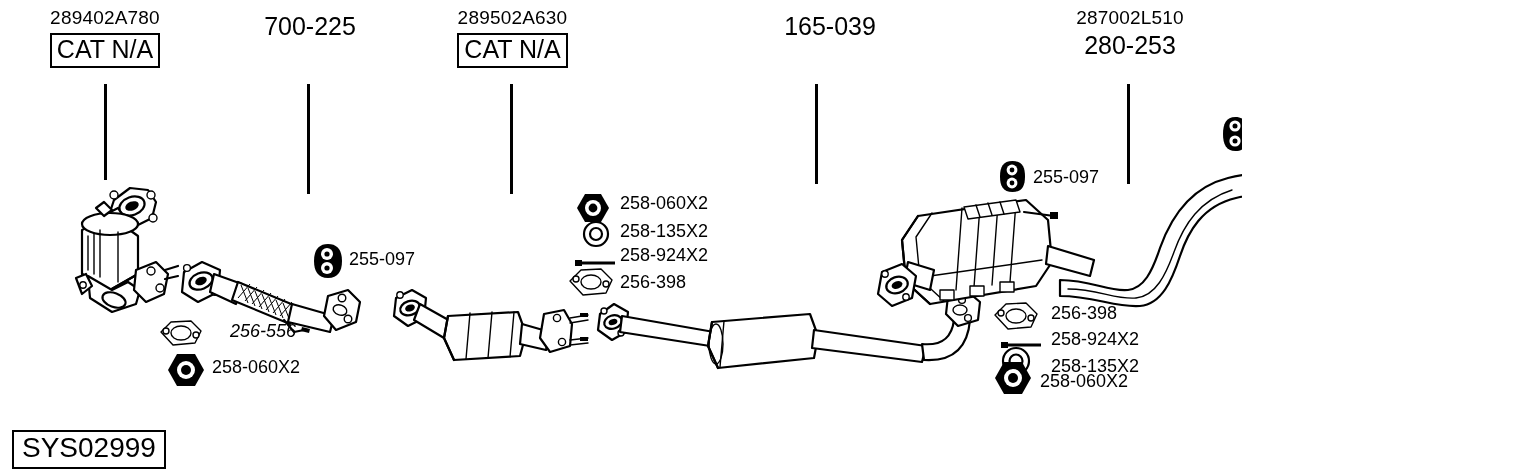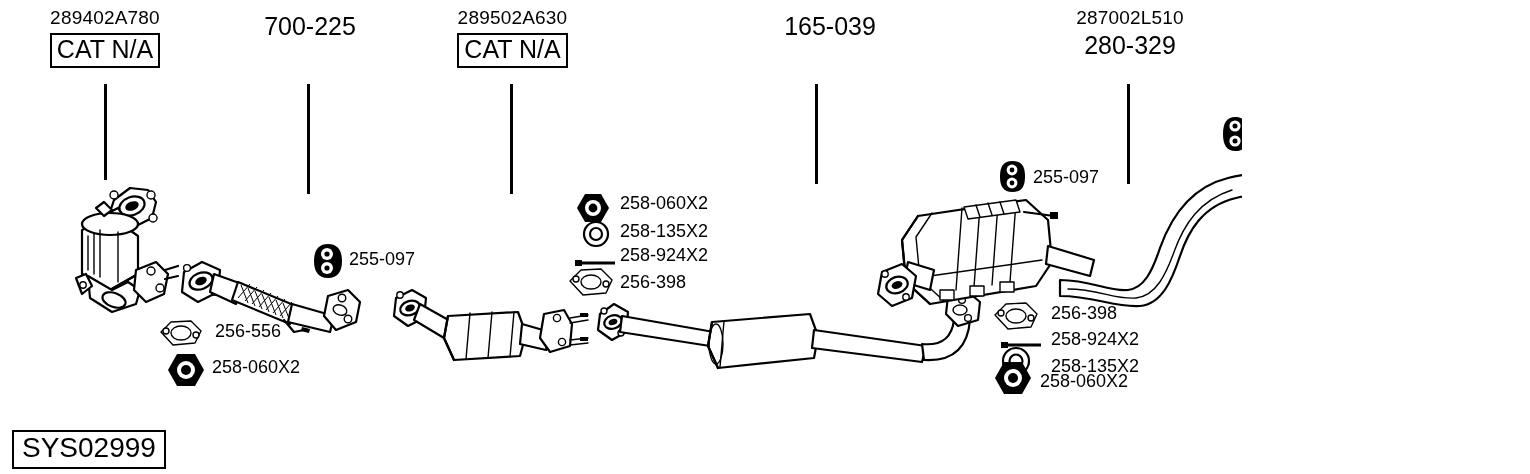--- a/index.html
+++ b/index.html
@@ -93,21 +93,21 @@
     <div class="hdr-oem">289502A630</div>
     <div style="margin-top:6px;"><span class="hdr-ref boxed">CAT N/A</span></div>
   </div>
 
   <div class="abs hdr-group" style="left:730px; top:8px; width:200px;">
     <div style="margin-top:6px;"><span class="hdr-ref">165-039</span></div>
   </div>
 
   <div class="abs hdr-group" style="left:1030px; top:8px; width:200px;">
     <div class="hdr-oem">287002L510</div>
-    <div style="margin-top:6px;"><span class="hdr-ref">280-329</span></div>
+    <div style="margin-top:6px;"><span class="hdr-ref">280-253</span></div>
   </div>
 
   <div class="abs leader" style="left:104px; top:84px; height:96px;"></div>
   <div class="abs leader" style="left:307px; top:84px; height:110px;"></div>
   <div class="abs leader" style="left:510px; top:84px; height:110px;"></div>
   <div class="abs leader" style="left:815px; top:84px; height:100px;"></div>
   <div class="abs leader" style="left:1127px; top:84px; height:100px;"></div>
 
   <div class="abs" style="left:52px; top:178px;">
     <svg width="130" height="140" viewBox="0 0 130 140">
@@ -184,21 +184,21 @@
   <div class="abs callout" style="left:349px; top:250px;">255-097</div>
 
   <div class="abs" style="left:157px; top:318px;">
     <svg width="48" height="30" viewBox="0 0 48 30">
       <path class="fillw-t" d="M4 14 L14 4 L34 3 L44 13 L38 25 L16 27 Z"></path>
       <ellipse class="fillw-t" cx="24" cy="15" rx="10" ry="7"></ellipse>
       <circle class="fillw-t" cx="9" cy="13" r="3"></circle>
       <circle class="fillw-t" cx="39" cy="17" r="3"></circle>
     </svg>
   </div>
-  <div class="abs callout" style="left:215px; top:322px;">256-556</div>
+  <div class="abs callout" style="left:230px; top:322px;font-style:italic;">256-556</div>
 
   <div class="abs" style="left:167px; top:352px;">
     <svg width="38" height="36" viewBox="0 0 38 36">
       <path class="fillk" d="M10 2 L28 2 L37 18 L28 34 L10 34 L1 18 Z"></path>
       <circle cx="19" cy="18" r="9" fill="#fff"></circle>
       <circle cx="19" cy="18" r="5" fill="#000"></circle>
     </svg>
   </div>
   <div class="abs callout" style="left:212px; top:358px;">258-060X2</div>
 

